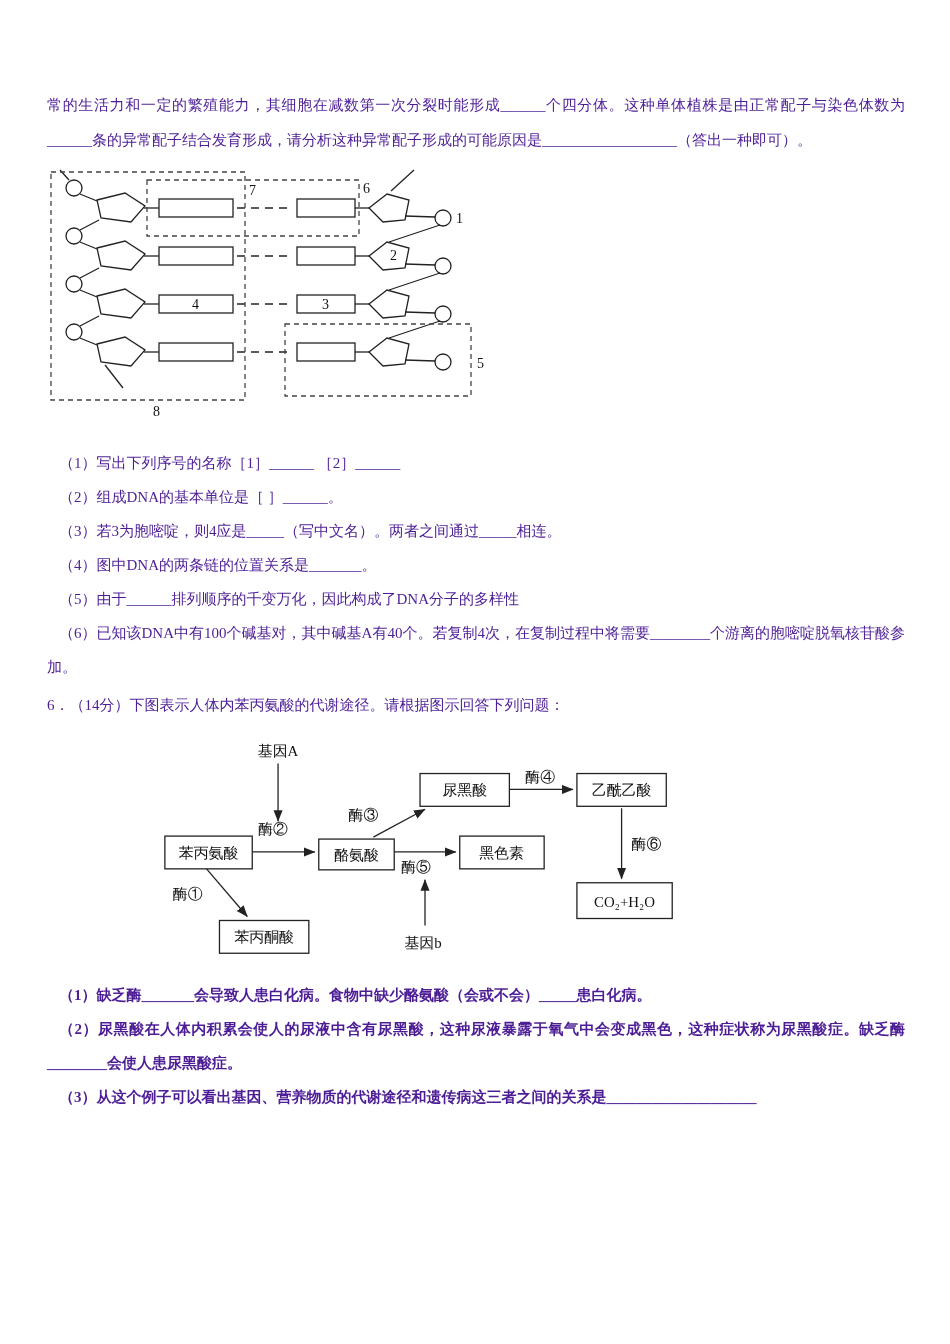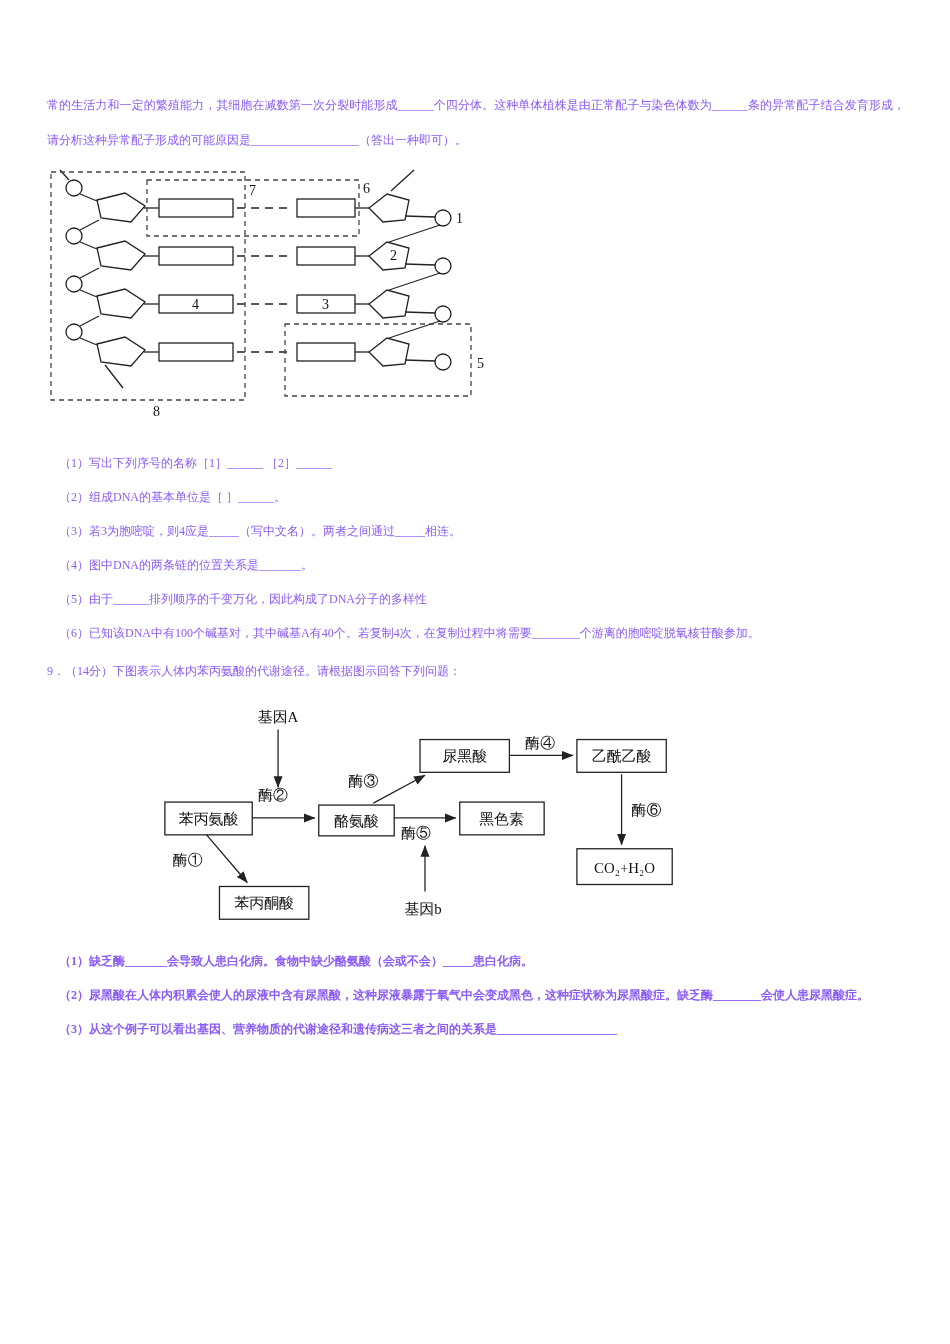--- a/index.html
+++ b/index.html
@@ -1,19 +1,19 @@
 <!DOCTYPE html>
 <html><head>
 <meta charset="utf-8">
 <style>
   * { margin:0; padding:0; box-sizing:border-box; }
   html,body { background:#fff; }
   body { font-family:"Liberation Serif","DejaVu Serif",serif; color:#111; }
   .page { width:950px; height:1344px; background:#fff; padding:88px 45px 0 47px; overflow:hidden; position:relative; }
-  .para { font-size:12px; line-height:35px; text-align:justify; color:#8b5cf6; }
+  .para { font-size:15px; line-height:35px; text-align:justify; color:#4c1d95; }
   .q-header { line-height:35px; }
   .subq { line-height:34px; text-indent:12px; }
   .subq-block { margin-top:24px; }
   .fig { display:block; }
   .fig-dna { margin:6px 0 8px 0; }
   .fig-metab { margin:8px 0 12px 100px; }
   .fig svg { display:block; }
   .fig text { font-family:"Liberation Serif","DejaVu Serif",serif; fill:#111; }
   .q11-block { margin-top:0;font-weight:bold; }
   .q12 { margin-top:6px; }
@@ -115,21 +115,21 @@
 
   <div class="subq-block">
     <p class="para subq">（1）写出下列序号的名称［1］______ ［2］______</p>
     <p class="para subq">（2）组成DNA的基本单位是［ ］______。</p>
     <p class="para subq">（3）若3为胞嘧啶，则4应是_____（写中文名）。两者之间通过_____相连。</p>
     <p class="para subq">（4）图中DNA的两条链的位置关系是_______。</p>
     <p class="para subq">（5）由于______排列顺序的千变万化，因此构成了DNA分子的多样性</p>
     <p class="para subq">（6）已知该DNA中有100个碱基对，其中碱基A有40个。若复制4次，在复制过程中将需要________个游离的胞嘧啶脱氧核苷酸参加。</p>
   </div>
 
-  <p class="para q-header" style="margin-top:4px">9．（14分）下图表示人体内苯丙氨酸的代谢途径。请根据图示回答下列问题：</p>
+  <p class="para q-header" style="margin-top:4px">6．（14分）下图表示人体内苯丙氨酸的代谢途径。请根据图示回答下列问题：</p>
 
   <div class="fig fig-metab">
     <svg width="556" height="235" viewBox="0 0 560 235">
       <defs>
         <marker id="ah" markerWidth="10" markerHeight="8" refX="8.5" refY="3.5" orient="auto">
           <path d="M0,0 L9,3.5 L0,7 Z" fill="#222"></path>
         </marker>
       </defs>
       <g stroke="#222" stroke-width="1.3" fill="none">
 

